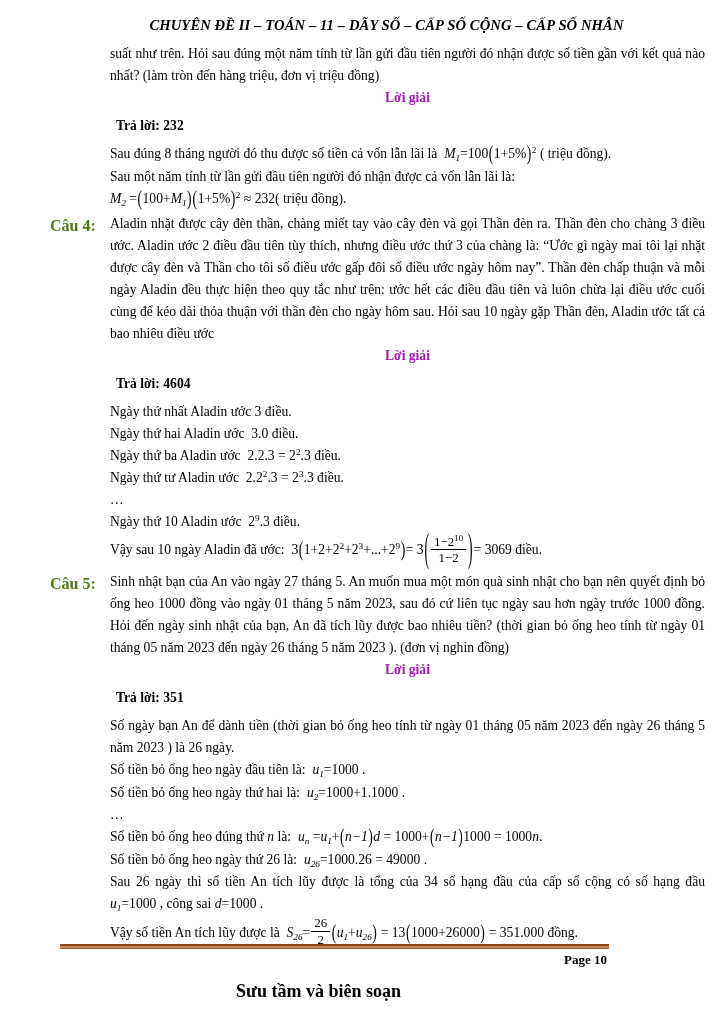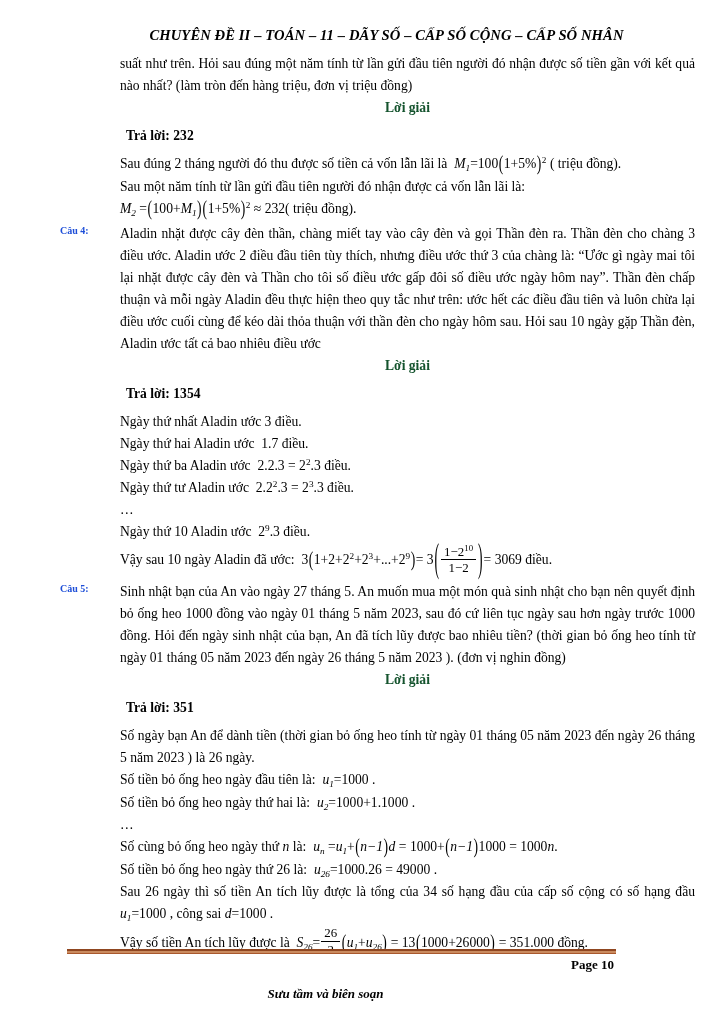--- a/index.html
+++ b/index.html
@@ -13,21 +13,21 @@
     position: relative;
     font-family: "Liberation Serif", "DejaVu Serif", serif;
     color: #000000;
     overflow: hidden;
   }
   .page {
     position: relative;
     width: 725px;
     height: 1024px;
     box-sizing: border-box;
-    padding: 10px;
+    padding: 0;
   }
 
   
   .doc-header {
     text-align: center;
     font-weight: bold;
     font-style: italic;
     font-size: 14.6px;
     letter-spacing: 0.1px;
     padding-top: 17px;
@@ -53,31 +53,31 @@
   
   .qblock {
     position: relative;
     margin-top: 3px;
   }
   .qlabel {
     position: absolute;
     left: 0;
     top: 0;
     width: 58px;
-    color: #1d4ed8;
-    font-weight: bold;
-    font-size: 10px;
+    color: #4d7c0f;
+    font-weight: bold;
+    font-size: 16px;
   }
   .qtext {
     padding-left: 60px;
     text-align: justify;
   }
 
   .loigiai {
-    color: #14532d;
+    color: #a21caf;
     font-weight: bold;
     text-align: center;
     margin: 0;
     padding-left: 60px;
   }
   .traloi {
     font-weight: bold;
     margin: 6px;
     padding-left: 60px;
   }
@@ -148,21 +148,21 @@
     display: block;
     border-top: 1.1px solid #000;
     padding: 0 3px;
     font-size: 0.95em;
     line-height: 1.2;
   }
 
   
   .footer {
     position: absolute;
-    left: 15px;
+    left: 8px;
     bottom: 0;
     width: 651px;
   }
   .footer-rule {
     margin: 0 50px 0 52px;
     height: 5px;
     border-top: 2.2px solid #8f4620;
     border-bottom: 1.6px solid #a9582c;
     background: #c98a5e;
     box-sizing: border-box;
@@ -170,22 +170,21 @@
   .footer-page {
     text-align: right;
     font-weight: bold;
     font-size: 13px;
     padding-right: 52px;
     padding-top: 3px;
   }
   .footer-credit {
     text-align: center;
     font-weight: bold;
-    font-style: italic;
-    font-size: 13px;
+    font-size: 18px;
     padding-top: 13px;
     padding-bottom: 22px;
     padding-right: 30px;
   }
 </style>
 </head>
 <body>
 
 <div class="page">
 
@@ -193,44 +192,44 @@
 
   <div class="content">
 
     <p class="para">suất như trên. Hỏi sau đúng một năm tính từ lần gửi đầu tiên người đó nhận được số tiền gần với kết quả nào nhất? (làm tròn đến hàng triệu, đơn vị triệu đồng)</p>
 
     <p class="loigiai">Lời giải</p>
 
     <p class="traloi">Trả lời: 232</p>
 
     <p class="mline">
-      <span>Sau đúng 2 tháng người đó thu được số tiền cả vốn lẫn lãi là</span>
+      <span>Sau đúng 8 tháng người đó thu được số tiền cả vốn lẫn lãi là</span>
       <span class="m">&nbsp;<span>M</span><sub>1</sub><span class="n">=100</span><span class="pbig">(</span><span class="n">1+5%</span><span class="pbig">)</span><sup>2</sup><span class="n">&nbsp;</span><span class="n">( triệu đồng).</span></span>
     </p>
 
     <p class="mline">Sau một năm tính từ lần gửi đầu tiên người đó nhận được cả vốn lẫn lãi là:</p>
 
     <p class="mline">
       <span class="m"><span>M</span><sub>2</sub> <span class="n">=</span><span class="pbig">(</span><span class="n">100+</span><span>M</span><sub>1</sub><span class="pbig">)</span><span class="pbig">(</span><span class="n">1+5%</span><span class="pbig">)</span><sup>2</sup> <span class="n">≈ 232</span><span class="n">( triệu đồng).</span></span>
     </p>
 
     <div class="qblock">
       <span class="qlabel">Câu 4:</span>
       <p class="qtext" style="margin:0;">Aladin nhặt được cây đèn thần, chàng miết tay vào cây đèn và gọi Thần đèn ra. Thần đèn cho chàng 3 điều ước. Aladin ước 2 điều đầu tiên tùy thích, nhưng điều ước thứ 3 của chàng là: “Ước gì ngày mai tôi lại nhặt được cây đèn và Thần cho tôi số điều ước gấp đôi số điều ước ngày hôm nay”. Thần đèn chấp thuận và mỗi ngày Aladin đều thực hiện theo quy tắc như trên: ước hết các điều đầu tiên và luôn chừa lại điều ước cuối cùng để kéo dài thỏa thuận với thần đèn cho ngày hôm sau. Hỏi sau 10 ngày gặp Thần đèn, Aladin ước tất cả bao nhiêu điều ước</p>
     </div>
 
     <p class="loigiai">Lời giải</p>
 
-    <p class="traloi">Trả lời: 1354</p>
+    <p class="traloi">Trả lời: 4604</p>
 
     <p class="mline">Ngày thứ nhất Aladin ước 3 điều.</p>
 
     <p class="mline">
       <span>Ngày thứ hai Aladin ước</span>
-      <span class="m">&nbsp;<span class="n">1.7</span></span>
+      <span class="m">&nbsp;<span class="n">3.0</span></span>
       <span>điều.</span>
     </p>
 
     <p class="mline">
       <span>Ngày thứ ba Aladin ước</span>
       <span class="m">&nbsp;<span class="n">2.2.3 = 2</span><sup>2</sup><span class="n">.3</span></span>
       <span>điều.</span>
     </p>
 
     <p class="mline">
@@ -271,21 +270,21 @@
 
     <p class="mline">
       <span>Số tiền bỏ ống heo ngày thứ hai là:</span>
       <span class="m">&nbsp;<span>u</span><sub>2</sub><span class="n">=1000+1.1000 .</span></span>
     </p>
 
 
     <p class="dots">…</p>
 
     <p class="mline">
-      <span>Số cùng bỏ ống heo ngày thứ</span>
+      <span>Số tiền bỏ ống heo đúng thứ</span>
       <span class="m">n</span>
       <span>là:</span>
       <span class="m">&nbsp;<span>u</span><sub>n</sub> <span class="n">=</span><span>u</span><sub>1</sub><span class="n">+</span><span class="pbig">(</span><span>n−1</span><span class="pbig">)</span><span>d</span> <span class="n">= 1000+</span><span class="pbig">(</span><span>n−1</span><span class="pbig">)</span><span class="n">1000 = 1000</span><span>n</span><span class="n">.</span></span>
     </p>
 
     <p class="mline">
       <span>Số tiền bỏ ống heo ngày thứ 26  là:</span>
       <span class="m">&nbsp;<span>u</span><sub>26</sub><span class="n">=1000.26 = 49000 .</span></span>
     </p>
 

